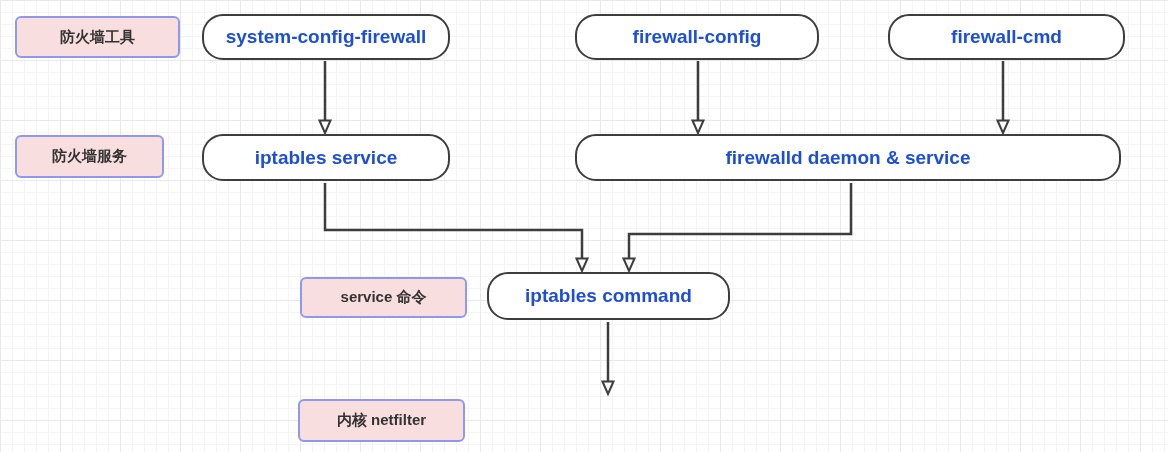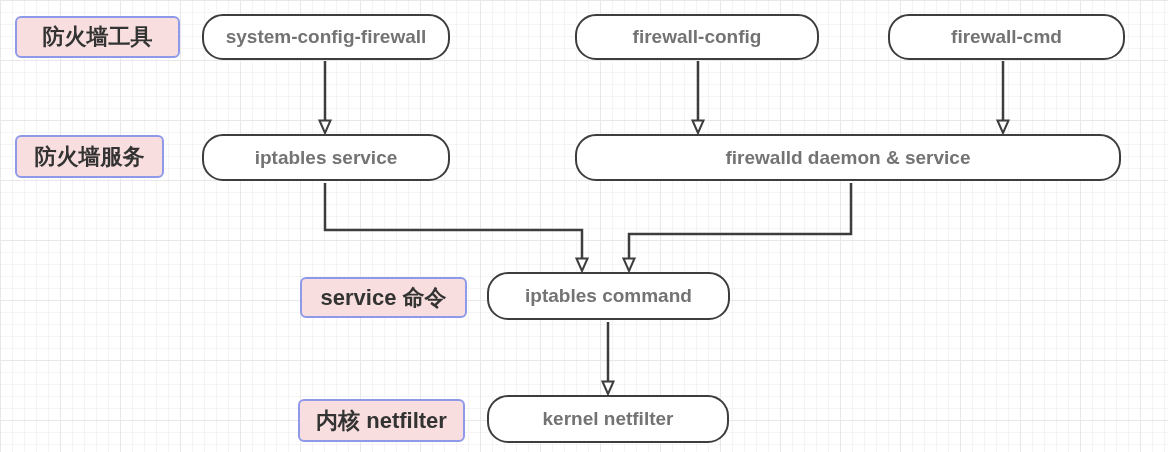--- a/index.html
+++ b/index.html
@@ -18,30 +18,30 @@
   }
   .wires{position:absolute;left:0;top:0;width:1168px;height:452px;}
   .wires path{stroke:#3d3d3d;stroke-width:2.5;fill:none;stroke-linejoin:miter;}
   .wires path.head{fill:#fdfdfd;stroke-width:2;}
   .node{
     position:absolute;
     background:#ffffff;
     border:2.5px solid #3d3d3d;
     border-radius:21px;
     display:flex;align-items:center;justify-content:center;
-    font-weight:700;font-size:19px;color:#737373;
+    font-weight:700;font-size:19px;color:#1d4ed8;
     box-sizing:border-box;white-space:nowrap;
   }
   .rowlabel{
     position:absolute;
     background:#f8dede;
     border:2px solid #8f99ea;
     border-radius:6px;
     display:flex;align-items:center;justify-content:center;
-    font-weight:700;font-size:22px;color:#333333;
+    font-weight:700;font-size:15px;color:#333333;
     box-sizing:border-box;white-space:nowrap;
   }
 </style>
 </head>
 <body>
 
 <div class="canvas">
 
   <svg class="wires" viewBox="0 0 1168 452" xmlns="http://www.w3.org/2000/svg">
 
@@ -89,15 +89,14 @@
   <div class="node" style="left:575px;top:14px;width:244px;height:46px;">firewall-config</div>
 
   <div class="node" style="left:888px;top:14px;width:237px;height:46px;">firewall-cmd</div>
 
   <div class="node" style="left:202px;top:134px;width:248px;height:47px;">iptables service</div>
 
   <div class="node" style="left:575px;top:134px;width:546px;height:47px;text-align:right;">firewalld daemon &amp; service</div>
 
   <div class="node" style="left:487px;top:272px;width:243px;height:48px;">iptables command</div>
 
-  <div class="node" style="left:487px;top:395px;width:242px;height:48px;">kernel netfilter</div>
 
 </div>
 
 </body></html>

